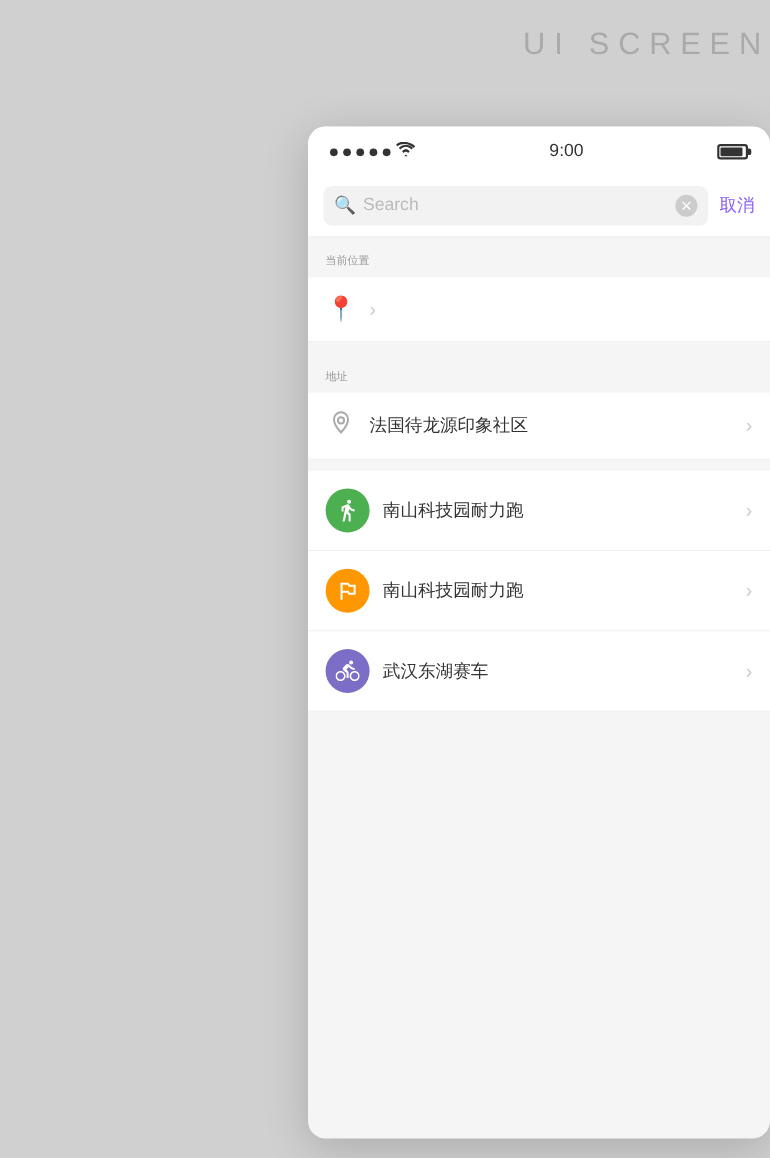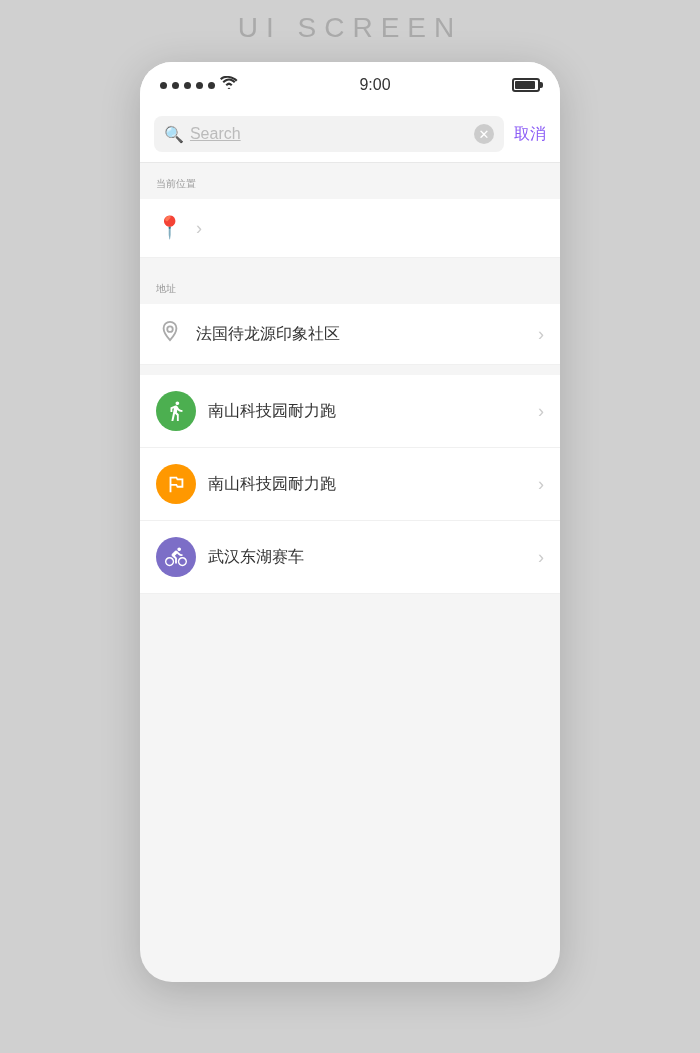--- a/index.html
+++ b/index.html
@@ -9,38 +9,39 @@
       background: #d0d0d0;
       font-family: -apple-system, 'PingFang SC', 'Microsoft YaHei', sans-serif;
       display: flex;
       align-items: center;
       justify-content: center;
     }
 
     .page-wrapper {
       display: flex;
       flex-direction: column;
-      align-items: center;
+      align-items: flex-end;
       width: 100%;
       height: 100%;
-      padding-top: 12px;
+      padding-top: 24px;
+      gap: 41px;
     }
 
     .page-title {
       font-size: 28px;
       font-weight: 300;
       color: #aaaaaa;
       letter-spacing: 8px;
       margin-bottom: 18px;
     }
 
     .phone-frame {
       width: 420px;
       background: #f5f5f5;
-      border-radius: 32px;
+      border-radius: 16px;
       overflow: hidden;
       box-shadow: 0 8px 40px rgba(0,0,0,0.18);
       flex: 1;
       max-height: 920px;
     }
 
     
     .status-bar {
       background: #fff;
       display: flex;
@@ -124,21 +125,20 @@
 
     .search-icon-sym {
       color: #aaa;
       font-size: 16px;
     }
 
     .search-input-text {
       flex: 1;
       color: #bbb;
       font-size: 16px;
-      text-decoration: underline;
     }
 
     .search-clear-btn {
       width: 20px;
       height: 20px;
       background: #ccc;
       border-radius: 50%;
       display: flex;
       align-items: center;
       justify-content: center;

